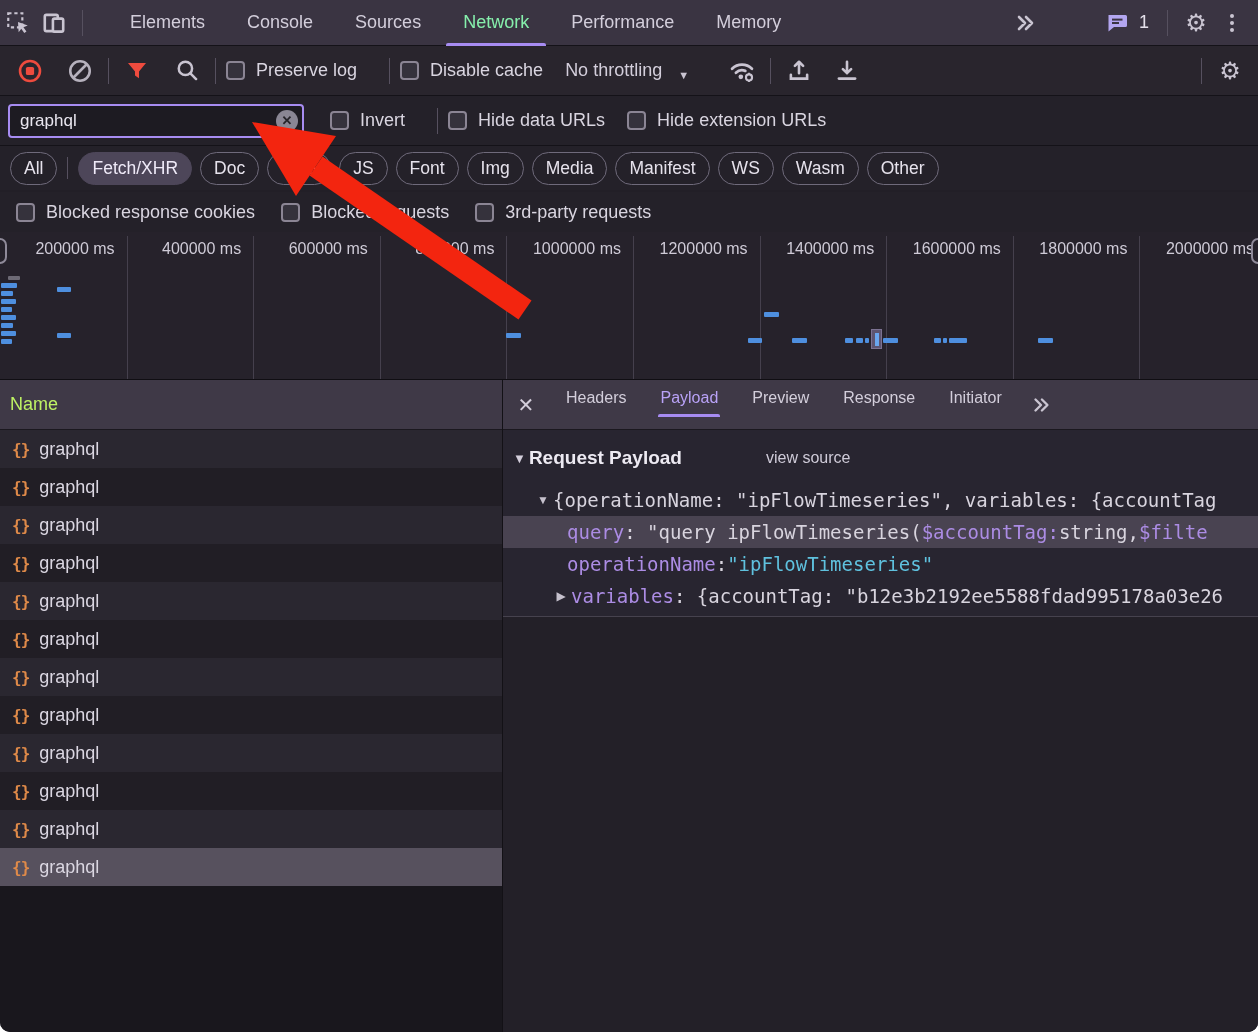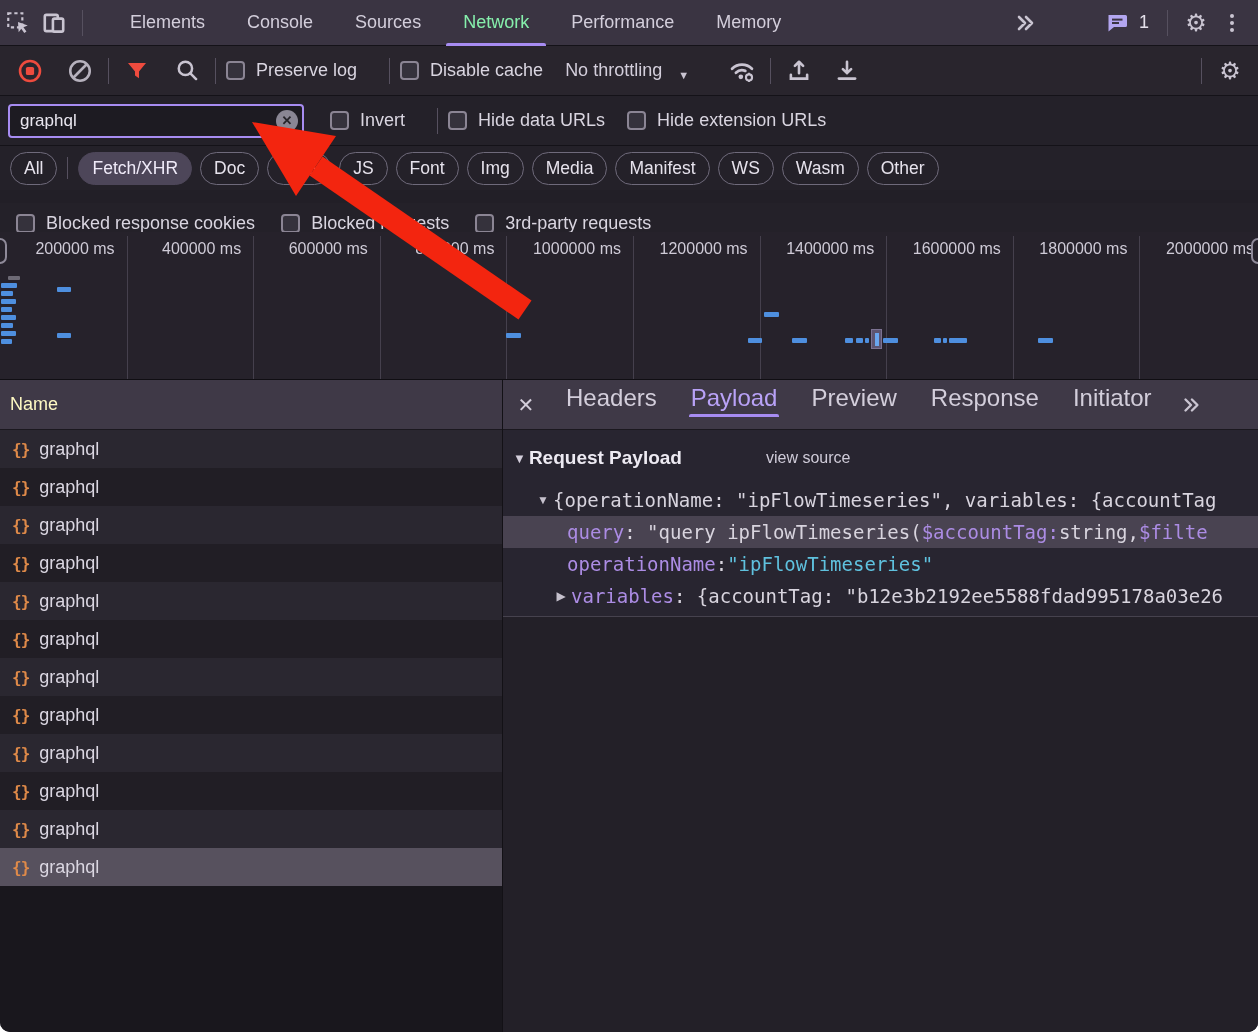--- a/index.html
+++ b/index.html
@@ -44,50 +44,50 @@
 
   
   .chiprow{left:0;top:146px;width:1258px;height:44px;background:#242129;display:flex;align-items:center;
            box-sizing:border-box;padding-left:10px;gap:8px;}
   .chip{display:inline-flex;align-items:center;height:33px;padding:0 13px;border:1px solid #6f6a7b;
         border-radius:17px;color:#e6e2ec;font-size:17.5px;white-space:nowrap;box-sizing:border-box;}
   .chip.selected{background:#4d4659;border-color:#4d4659;color:#efeaf8;}
   .chip-div{width:1px;height:22px;background:#56505f;margin:0 2px;}
 
   
-  .optrow{left:0;top:203px;width:1258px;height:42px;background:#242129;display:flex;align-items:center;
+  .optrow{left:0;top:192px;width:1258px;height:42px;background:#242129;display:flex;align-items:center;
           box-sizing:border-box;padding-left:16px;gap:26px;border-bottom:1px solid #141218;}
   .opt{display:flex;align-items:center;gap:11px;}
 
   
   .timeline{left:0;top:232px;width:1258px;height:148px;background:#26222b;border-bottom:1px solid #100e13;box-sizing:border-box;overflow:hidden;}
   .gl{position:absolute;top:4px;bottom:0;width:1px;background:#45404d;}
   .tl{position:absolute;top:8px;font-size:16px;color:#cfcbd7;white-space:nowrap;transform:translateX(-100%);}
   .bar{position:absolute;background:#4e8fdf;border-radius:1px;}
   .bar.gray{background:#6d6a75;}
   .nub{position:absolute;width:14px;height:26px;border:2px solid #8f8a99;border-radius:7px;background:#26222b;box-sizing:border-box;}
   .marker{position:absolute;background:#5d5470;border:1px solid #7c7292;box-sizing:border-box;}
   .marker-in{position:absolute;background:#6aa6ee;}
 
   
   .nlist{left:0;top:380px;width:502px;bottom:0;background:#19171d;}
   .nheader{height:50px;background:#3f3947;border-bottom:1px solid #1b181f;display:flex;align-items:center;
-           padding-left:10px;font-size:18px;color:#fef9c3;box-sizing:border-box;}
+           padding-left:10px;font-size:18px;color:#bef264;box-sizing:border-box;}
   .rows{position:absolute;top:50px;left:0;right:0;}
   .row{height:38px;display:flex;align-items:center;padding-left:12px;gap:10px;font-size:18px;color:#dbd7e2;box-sizing:border-box;}
   .row.odd{background:#2a2730;}
   .row.even{background:#211e25;}
   .row.selected{background:#57515e;}
   .jicon{color:#df8a49;font-family:"DejaVu Sans Mono",monospace;font-size:16px;font-weight:bold;letter-spacing:-1px;flex:0 0 auto;}
 
   
   .details{left:502px;top:380px;right:0;bottom:0;background:#282530;border-left:1px solid #131116;box-sizing:border-box;}
   .dtabs{height:50px;background:#3f3947;border-bottom:1px solid #1b181f;display:flex;align-items:center;box-sizing:border-box;}
   .dclose{width:46px;height:50px;display:flex;align-items:center;justify-content:center;font-size:20px;color:#d3cedb;}
-  .dtab{padding:0 17px;height:37px;display:flex;align-items:center;font-size:24px;color:#d3cedb;position:relative;}
+  .dtab{padding:0 17px;height:37px;display:flex;align-items:center;font-size:16px;color:#d3cedb;position:relative;}
   .dtab.active{color:#b9a2f7;}
   .dtab.active::after{content:"";position:absolute;left:15px;right:15px;bottom:0;height:3px;background:#a78cf2;border-radius:2px 2px 0 0;}
   .pcontent{position:absolute;top:50px;left:0;right:0;bottom:0;overflow:hidden;}
   .phead{margin-top:12px;height:32px;display:flex;align-items:center;padding-left:10px;}
   .phead .disc{font-size:13px;color:#d3cedb;margin-right:3px;}
   .ptitle{font-size:19px;font-weight:bold;color:#edeaf2;}
   .pviewsrc{margin-left:84px;font-size:16px;color:#cfcbd8;}
   .plines{position:absolute;top:54px;left:0;right:0;}
   .pline{height:32px;display:flex;align-items:center;white-space:nowrap;overflow:hidden;
          font-family:"DejaVu Sans Mono",monospace;font-size:19px;box-sizing:border-box;}

